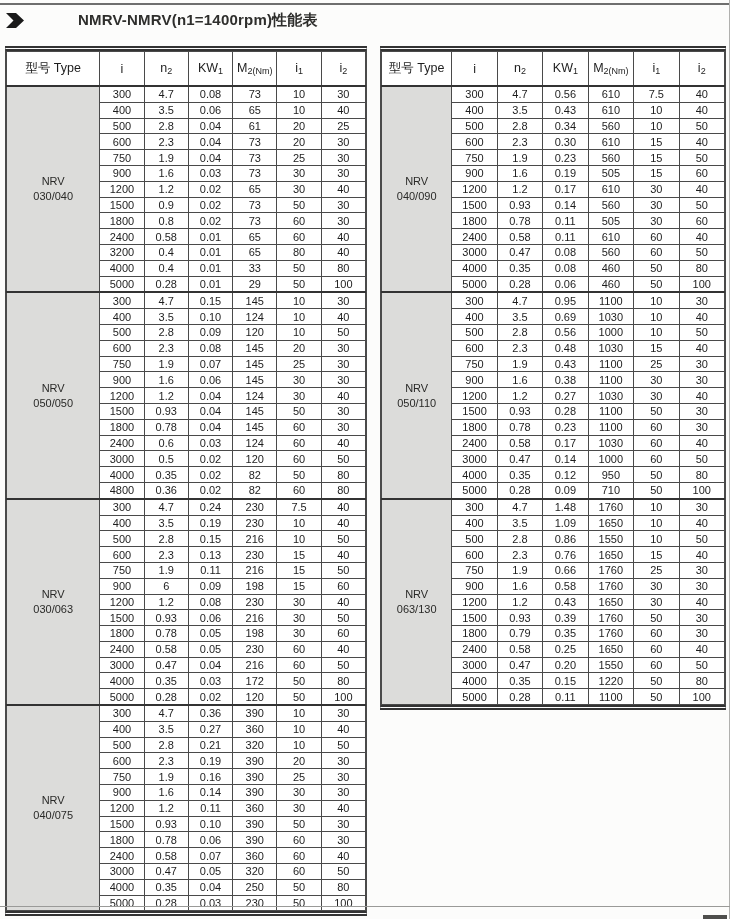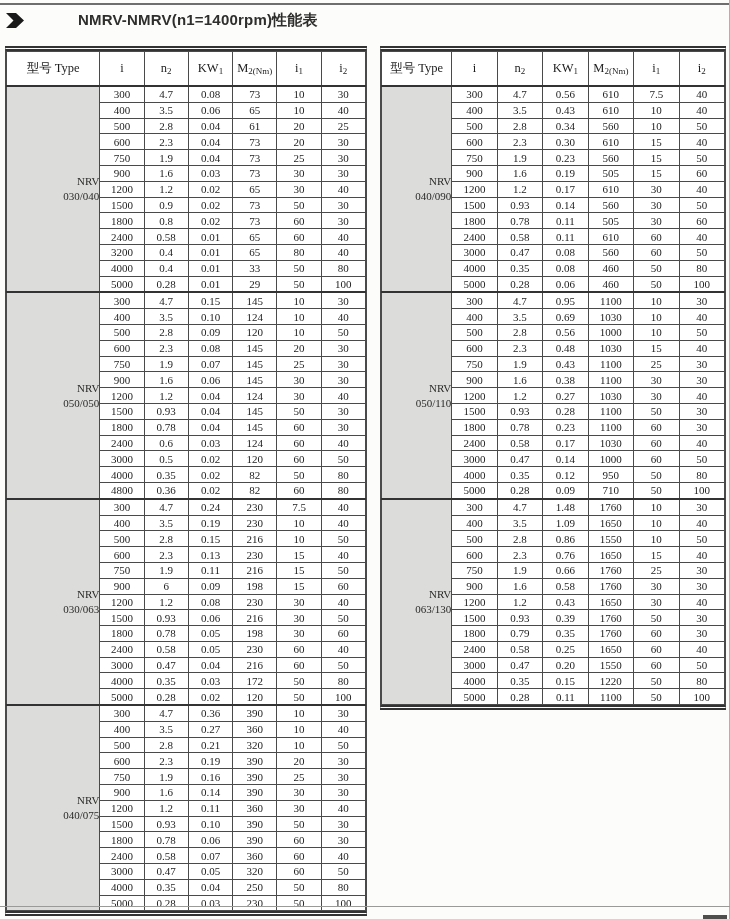--- a/index.html
+++ b/index.html
@@ -20,36 +20,35 @@
 
   .tbl-wrap{
     position:absolute;top:46px;
     border-left:1px solid #4a4a4a;border-right:1px solid #4a4a4a;
     border-top:5px double #333;border-bottom:5px double #333;
     background:#fff;
   }
   #tbl-wrap-0{left:5px;width:360px;}
   #tbl-wrap-1{left:380px;width:344px;}
 
-  table.perf{border-collapse:collapse;table-layout:fixed;width:100%;font-family:Liberation Serif, serif;}
+  table.perf{border-collapse:collapse;table-layout:fixed;width:100%;}
   table.perf th, table.perf td{
     border:1px solid #4a4a4a;
     text-align:center;vertical-align:middle;
     padding:0;overflow:hidden;white-space:nowrap;
   }
   table.perf th{
     height:33px;font-weight:normal;font-size:12.5px;color:#1d1d1d;
     border-bottom:2px solid #333;background:#fff;
   }
   table.perf td{height:14.8px;font-size:11px;color:#1d1d1d;background:#fff;}
   table.perf tr.group-start td{border-top:2px solid #333;}
   table.perf td.model-cell{
     background:#dcdcda;font-size:11px;line-height:1.35;color:#2a2a28;
     white-space:normal;
-    text-align:right;
   }
   .hsub{font-size:9px;vertical-align:-2px;letter-spacing:0;}
   
   #tbl-0 col.c-type{width:26%;}   #tbl-0 col.c-val{width:12.333%;}
   #tbl-1 col.c-type{width:20.5%;} #tbl-1 col.c-val{width:13.25%;}
 </style>
 </head>
 <body>
 
 <div class="top-rule"></div>

